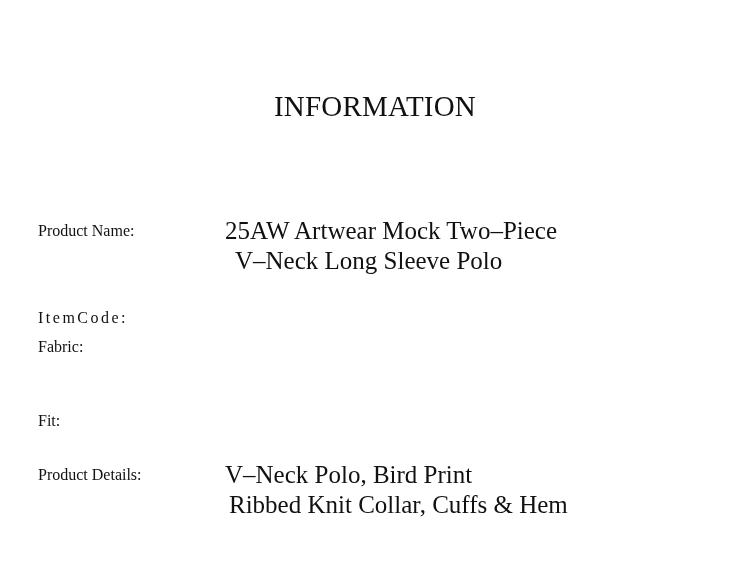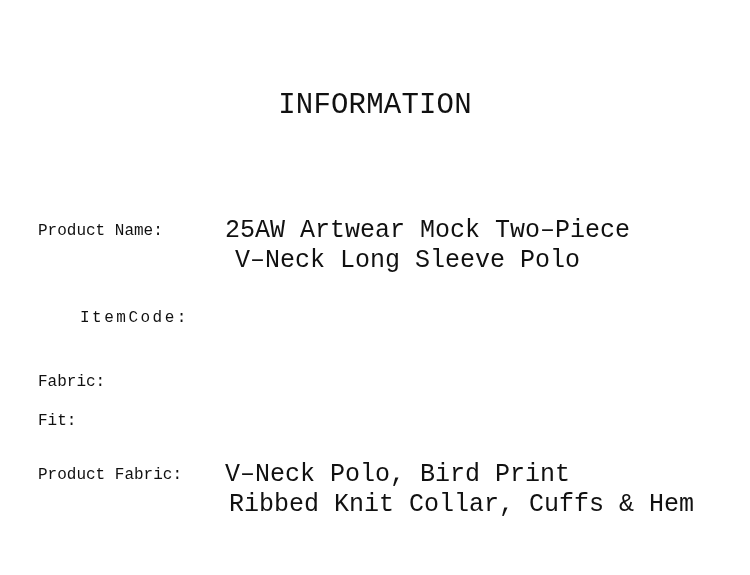--- a/index.html
+++ b/index.html
@@ -6,21 +6,21 @@
     margin: 0;
     padding: 0;
     background: #ffffff;
   }
   .page {
     position: relative;
     width: 750px;
     height: 575px;
     background: #ffffff;
     overflow: hidden;
-    font-family: Liberation Mono, monospace;
+    font-family: Liberation Serif, serif;
     color: #111111;
   }
   .title {
     position: absolute;
     top: 88px;
     left: 0;
     width: 750px;
     margin: 0;
     text-align: center;
     font-size: 29px;
@@ -37,36 +37,35 @@
     align-items: flex-start;
   }
   .spec-label {
     flex: 0 0 187px;
     font-size: 16px;
     line-height: 30px;
     white-space: nowrap;
   }
   .spec-label.spaced {
     letter-spacing: 2.5px;
-    margin-left: 42px;
   }
   .spec-value {
     flex: 1 1 auto;
     font-size: 25px;
     line-height: 30px;
   }
   .vline {
     white-space: nowrap;
   }
   .indent-10 { padding-left: 10px; }
   .indent-4  { padding-left: 4px; }
 
   .row-product-name   { top: 216px; }
   .row-itemcode       { top: 303px; }
-  .row-fabric         { top: 367px; }
+  .row-fabric         { top: 332px; }
   .row-fit            { top: 406px; flex-direction: column; }
   .row-details        { top: 460px; }
 </style>
 </head>
 <body>
 
 <div class="page">
 
   <h1 class="title">INFORMATION</h1>
 
@@ -87,20 +86,20 @@
   </div>
 
   <div class="spec-row row-fit">
     <div class="spec-label">Fit:</div>
     <div class="spec-value">
       <div class="vline">Slim</div>
     </div>
   </div>
 
   <div class="spec-row row-details">
-    <div class="spec-label">Product Fabric:</div>
+    <div class="spec-label">Product Details:</div>
     <div class="spec-value">
       <div class="vline">V–Neck Polo, Bird Print</div>
       <div class="vline indent-4">Ribbed Knit Collar, Cuffs &amp; Hem</div>
     </div>
   </div>
 
 </div>
 
 </body></html>

